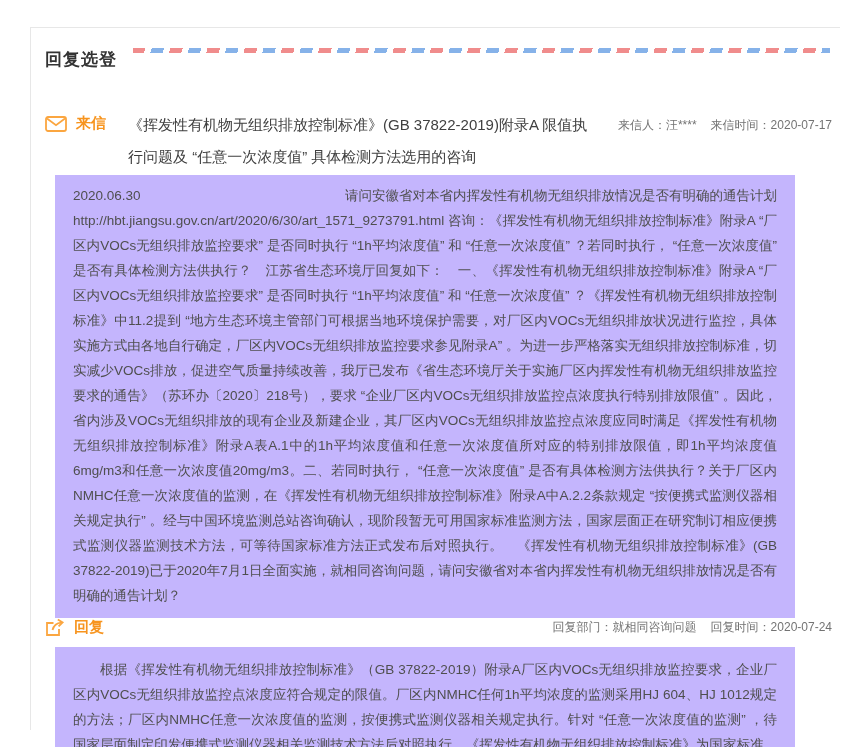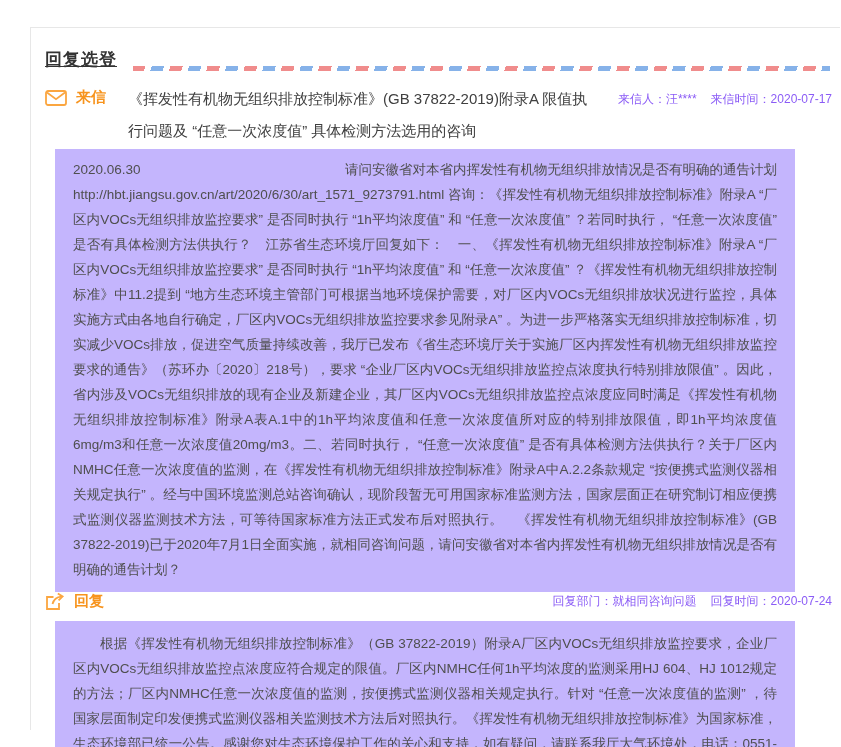--- a/index.html
+++ b/index.html
@@ -7,34 +7,34 @@
     width:841px;height:747px;overflow:hidden;background:#fff;
     font-family:"Liberation Sans","DejaVu Sans",sans-serif;color:#333;
   }
   .container{
     margin:27px 0 0 30px;
     border-top:1px solid #e7e7e7;
     border-left:1px solid #e7e7e7;
     width:810px;height:703px;box-sizing:border-box;
     padding:20px 8px 0 14px;
   }
-  .panel-header{display:flex;align-items:flex-end;text-decoration:underline;}
+  .panel-header{display:flex;align-items:flex-start;}
   .panel-header h1{font-size:17px;font-weight:bold;color:#333;margin:0;letter-spacing:1px;}
   .dash-line{
     flex:1;height:5px;margin-left:16px;margin-right:2px;
     background:repeating-linear-gradient(105deg,
       #f08c8c 0 12px, transparent 12px 18px,
       #86b2e9 18px 30px, transparent 30px 36px);
   }
   .sec-label{display:flex;align-items:center;font-size:15px;font-weight:bold;color:#f7941e;flex:0 0 auto;}
   .sec-label svg{margin-right:9px;display:block;}
-  .letter-head{display:flex;align-items:flex-start;margin-top:12px;}
+  .letter-head{display:flex;align-items:flex-start;margin-top:38px;}
   .letter-head .sec-label{margin-top:5px;}
   .letter-title{margin-left:22px;width:474px;font-size:15px;line-height:32px;color:#404040;}
-  .meta{margin-left:auto;font-size:12px;color:#8b5cf6;white-space:nowrap;padding-top:8px;}
+  .meta{margin-left:auto;font-size:12px;color:#737373;white-space:nowrap;padding-top:8px;}
   .meta .sp{display:inline-block;width:14px;}
   .content-box{
     background:#c4b5fd;margin:2px 0 0 10px;width:740px;box-sizing:border-box;
     padding:8px 18px 10px;font-size:13.5px;color:#4f4f4f;line-height:25px;
   }
   .content-box p{margin:0;text-align:justify;}
   .first-line{display:flex;justify-content:space-between;}
   .reply-head{display:flex;align-items:center;}
   .reply-head .meta{padding-top:0;}
   .reply .content-box{margin-top:10px;padding:10px 18px 8px;}

